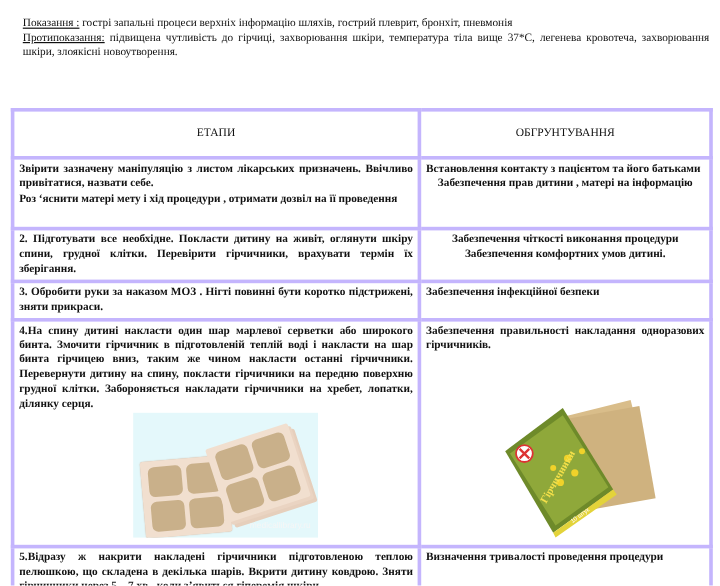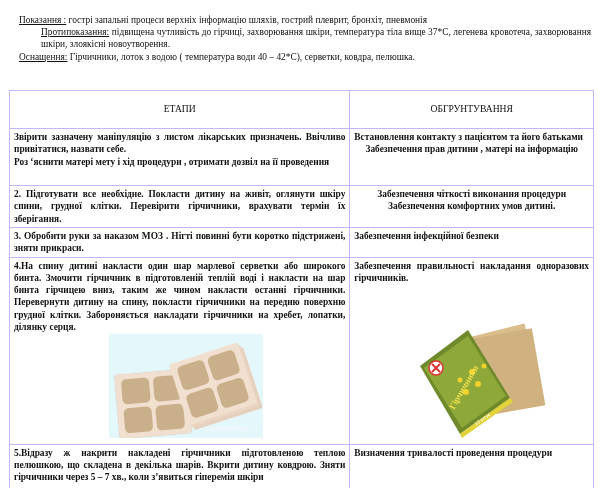--- a/index.html
+++ b/index.html
@@ -2,24 +2,24 @@
 <html><head>
 <meta charset="utf-8">
 <style>
   html, body { margin: 0; padding: 0; background: #ffffff; }
   body { width: 600px; height: 488px; overflow: hidden; position: relative;
          font-family: "Liberation Serif", serif; color: #111; }
   .header { position: absolute; left: 19px; top: 14px; width: 572px; font-size: 9.4px; line-height: 12.2px; }
   .title { text-align: center; font-weight: bold; font-size: 10.2px; margin-bottom: 1px; padding-left: 10px; }
   .title .u { text-decoration: underline; }
   .hl { text-decoration: underline; }
-  .just { text-align: justify; margin-left: 22px; }
+  .just { text-align: justify; }
   table { position: absolute; left: 9px; top: 90px; width: 585px; border-collapse: collapse;
           font-size: 9.4px; line-height: 12.3px; }
-  td, th { border: 1px solid #c4b5fd; vertical-align: top; padding: 2px 4px 2px 4px; text-align: justify; }
+  td, th { border: 3px solid #c4b5fd; vertical-align: top; padding: 2px 4px 2px 4px; text-align: justify; }
   th { font-weight: normal; text-align: center; vertical-align: middle; height: 33px; font-size: 9.6px; }
   col.c1 { width: 341px; }
   col.c2 { width: 244px; }
   .r1 td { height: 52px; }
   .r2 td { height: 37px; margin-left: 10px; }
   .r3 td { height: 21px; }
   .r4 td { height: 182px; }
   .r5 td { height: 60px; }
   .p { margin: 0; font-weight: bold; }
   .imgwrap { position: relative; height: 104px; }
@@ -32,23 +32,20 @@
 </style>
 </head>
 <body>
 
 <div class="header">
   <div>
     <span class="hl">Показання :</span><span> гострі запальні процеси верхніх інформацію шляхів, гострий плеврит, бронхіт, пневмонія</span>
   </div>
   <div class="just">
     <span class="hl">Протипоказання:</span><span> підвищена чутливість до гірчиці, захворювання шкіри, температура тіла вище 37*С, легенева кровотеча, захворювання  шкіри, злоякісні новоутворення.</span>
-  </div>
-  <div>
-    <span class="hl">Оснащення:</span><span> Гірчичники, лоток з водою ( температура води 40 – 42*С), серветки, ковдра, пелюшка.</span>
   </div>
 </div>
 
 <table>
   <colgroup>
       <col class="c1">
       <col class="c2">
     </colgroup>
   <tbody>
       <tr>

